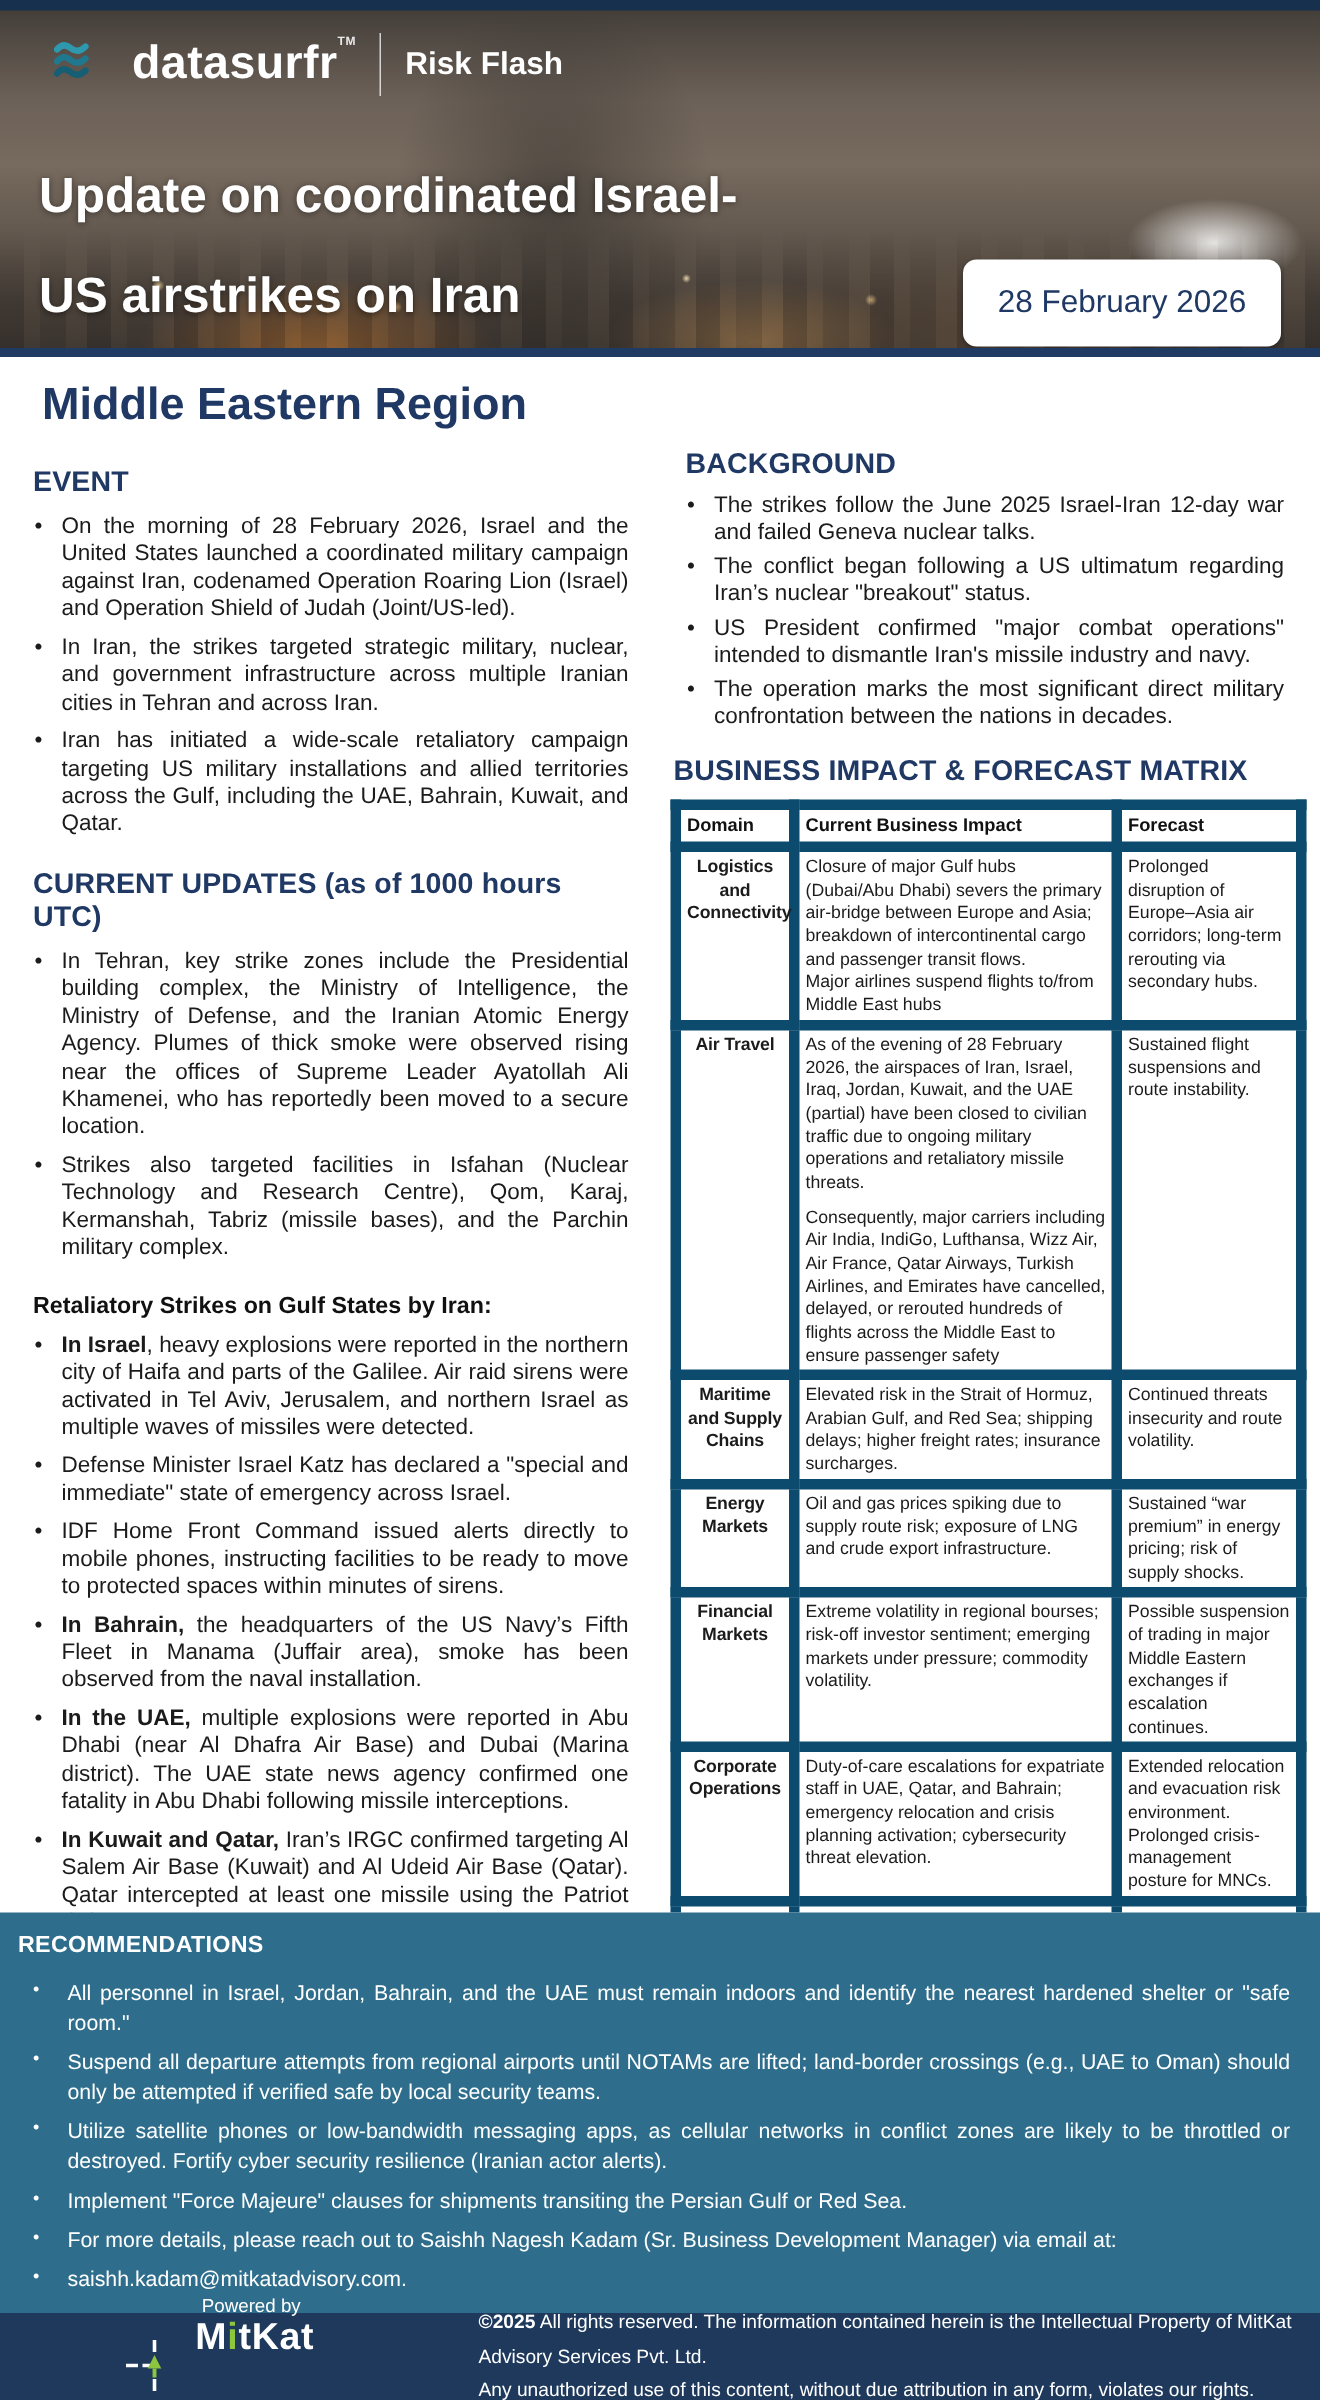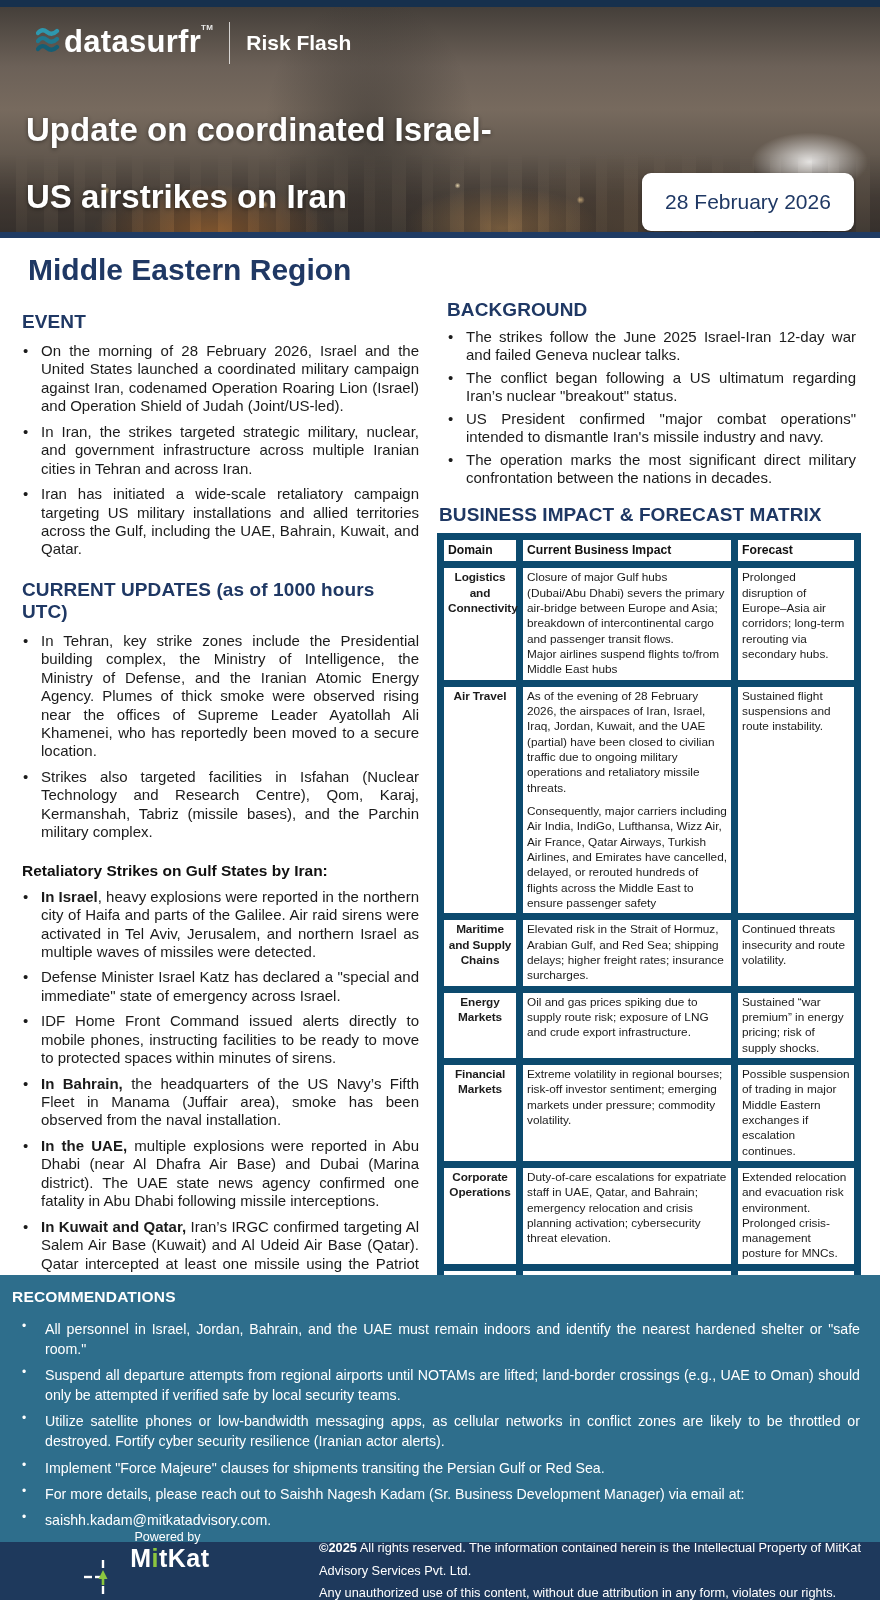--- a/index.html
+++ b/index.html
@@ -27,36 +27,36 @@
       linear-gradient(180deg, #403b36 0%, #6c6158 28%, #776a5e 46%, #62584e 66%, #4a4139 88%, #3c3631 100%);
   }
   .hero-topbar { position:absolute; top:0; left:0; right:0; height:7px; background:#16304d; }
   .hero-botbar { position:absolute; bottom:0; left:0; right:0; height:6px; background:#1f3b63; }
   .hero-city { position:absolute; bottom:6px; left:0; right:0; height:78px; opacity:.30; pointer-events:none;
     background:repeating-linear-gradient(90deg, rgba(25,22,24,.8) 0 16px, rgba(70,62,55,.35) 16px 27px, rgba(40,36,34,.7) 27px 44px, rgba(90,80,68,.3) 44px 58px);
     -webkit-mask-image:linear-gradient(180deg, transparent 0, #000 55%);
             mask-image:linear-gradient(180deg, transparent 0, #000 55%);
   }
   .logo-row { position:absolute; top:22px; left:36px; display:flex; align-items:center; gap:16px; }
-  .brand-wrap { display:flex; align-items:flex-start; gap:0;justify-content:center; }
+  .brand-wrap { display:flex; align-items:flex-start; gap:24px;justify-content:center; }
   .brand-text { color:#fff; font-weight:bold; font-size:31px; letter-spacing:.3px; line-height:1; }
   .brand-tm { color:#e9e9e9; font-size:8px; vertical-align:top; position:relative; top:-2px; }
   .logo-divider { width:1px; height:42px; background:rgba(255,255,255,.75); }
   .product-text { color:#fff; font-weight:bold; font-size:21px; }
   .hero-title { position:absolute; left:26px; top:96px; color:#fff; font-weight:bold;
     font-size:33px; line-height:67px; text-shadow:0 1px 4px rgba(0,0,0,.45); }
   .hero-title span { display:block; }
   .date-badge { position:absolute; right:26px; top:173px; width:212px; height:58px;
     background:#fff; border-radius:9px; display:flex; align-items:center; justify-content:center;
     color:#1f3864; font-size:21px; box-shadow:0 1px 3px rgba(0,0,0,.3); }
 
   
   .main { flex:1 1 auto; min-height:0; overflow:hidden; padding:0 24px 0 22px; }
   .region-title { color:#1f3864; font-size:30px; font-weight:bold; margin:15px 0 4px 6px; }
-  .columns { display:flex; gap:18px; }
+  .columns { display:flex; gap:28px; }
   .col-left  { flex:0 0 397px; }
   .col-right { flex:1 1 auto; min-width:0; }
   h2.sec { color:#1f3864; font-size:19px; font-weight:bold; letter-spacing:.1px; }
   .col-left h2.sec  { margin:20px 0 9px 0; }
   .col-right h2.sec { margin:8px 0 7px 10px; }
   .col-right h2.sec.matrix-h { margin-top:16px; margin-left:2px; }
   ul.blist { list-style:none; }
   ul.blist li { position:relative; padding-left:19px; text-align:justify;
     font-size:15px; line-height:1.23; margin-bottom:7px; }
   ul.blist li::before { content:"\2022"; position:absolute; left:1px; top:0; }

